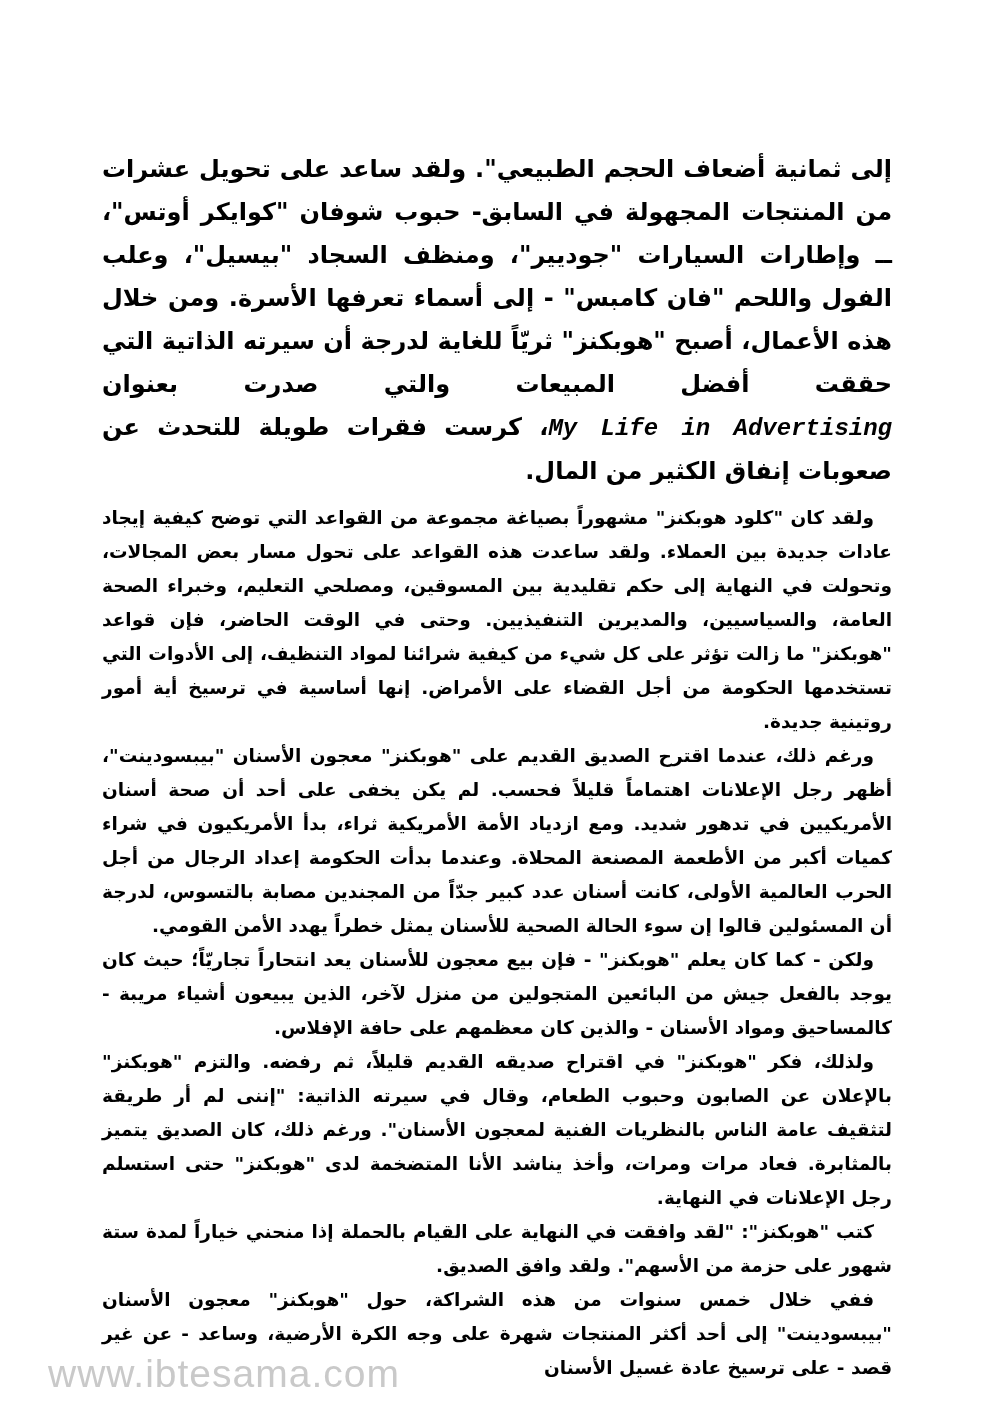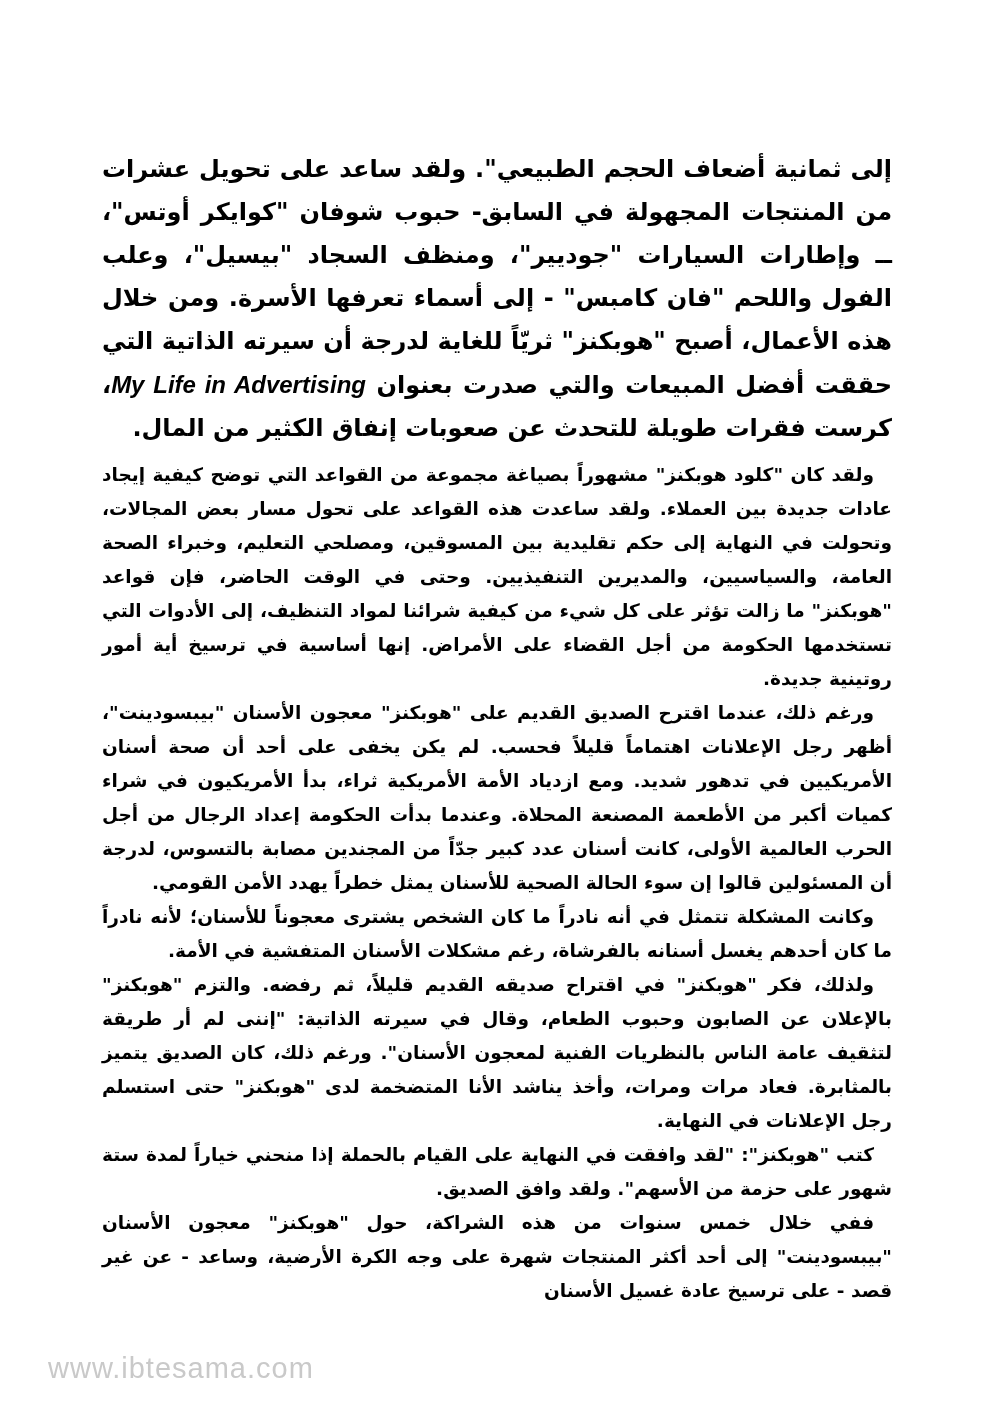--- a/index.html
+++ b/index.html
@@ -24,60 +24,60 @@
     direction: rtl;
     text-align: justify;
     font-weight: bold;
   }
   .intro {
     margin: 0 0 8px 0;
     font-size: 24px;
     line-height: 43px;
   }
   .en-title {
-    font-family: Liberation Sans, sans-serif;
+    font-family: Liberation Mono, monospace;
     font-style: italic;
     font-weight: bold;
     direction: ltr;
     unicode-bidi: embed;
     white-space: nowrap;
   }
   .body-par {
     margin: 0;
     font-size: 18.5px;
     line-height: 34px;
     text-indent: 18px;
   }
   .watermark {
     position: absolute;
     left: 48px;
     top: 1352px;
     direction: ltr;
     font-family: "Liberation Sans", sans-serif;
-    font-size: 29px;
+    font-size: 39px;
     font-weight: normal;
     color: #c9c9c9;
     letter-spacing: 1px;
     user-select: none;
   }
 </style>
 </head>
 <body>
 
 <div class="page">
   <div class="text-block">
 
     <p class="intro"><span>إلى ثمانية أضعاف الحجم الطبيعي". ولقد ساعد على تحويل عشرات من المنتجات المجهولة في السابق- حبوب شوفان "كوايكر أوتس"، ــ وإطارات السيارات "جوديير"، ومنظف السجاد "بيسيل"، وعلب الفول واللحم "فان كامبس" - إلى أسماء تعرفها الأسرة. ومن خلال هذه الأعمال، أصبح "هوبكنز" ثريّاً للغاية لدرجة أن سيرته الذاتية التي حققت أفضل المبيعات والتي صدرت بعنوان </span><span class="en-title">My Life in Advertising</span><span>، كرست فقرات طويلة للتحدث عن صعوبات إنفاق الكثير من المال.</span></p>
 
     <p class="body-par">ولقد كان "كلود هوبكنز" مشهوراً بصياغة مجموعة من القواعد التي توضح كيفية إيجاد عادات جديدة بين العملاء. ولقد ساعدت هذه القواعد على تحول مسار بعض المجالات، وتحولت في النهاية إلى حكم تقليدية بين المسوقين، ومصلحي التعليم، وخبراء الصحة العامة، والسياسيين، والمديرين التنفيذيين. وحتى في الوقت الحاضر، فإن قواعد "هوبكنز" ما زالت تؤثر على كل شيء من كيفية شرائنا لمواد التنظيف، إلى الأدوات التي تستخدمها الحكومة من أجل القضاء على الأمراض. إنها أساسية في ترسيخ أية أمور روتينية جديدة.</p>
 
     <p class="body-par">ورغم ذلك، عندما اقترح الصديق القديم على "هوبكنز" معجون الأسنان "بيبسودينت"، أظهر رجل الإعلانات اهتماماً قليلاً فحسب. لم يكن يخفى على أحد أن صحة أسنان الأمريكيين في تدهور شديد. ومع ازدياد الأمة الأمريكية ثراء، بدأ الأمريكيون في شراء كميات أكبر من الأطعمة المصنعة المحلاة. وعندما بدأت الحكومة إعداد الرجال من أجل الحرب العالمية الأولى، كانت أسنان عدد كبير جدّاً من المجندين مصابة بالتسوس، لدرجة أن المسئولين قالوا إن سوء الحالة الصحية للأسنان يمثل خطراً يهدد الأمن القومي.</p>
 
+    <p class="body-par">ولكن - كما كان يعلم "هوبكنز" - فإن بيع معجون للأسنان يعد انتحاراً تجاريّاً؛ حيث كان يوجد بالفعل جيش من البائعين المتجولين من منزل لآخر، الذين يبيعون أشياء مريبة - كالمساحيق ومواد الأسنان - والذين كان معظمهم على حافة الإفلاس.</p>
 
-    <p class="body-par">وكانت المشكلة تتمثل في أنه نادراً ما كان الشخص يشترى معجوناً للأسنان؛ لأنه نادراً ما كان أحدهم يغسل أسنانه بالفرشاة، رغم مشكلات الأسنان المتفشية في الأمة.</p>
 
     <p class="body-par">ولذلك، فكر "هوبكنز" في اقتراح صديقه القديم قليلاً، ثم رفضه. والتزم "هوبكنز" بالإعلان عن الصابون وحبوب الطعام، وقال في سيرته الذاتية: "إننى لم أر طريقة لتثقيف عامة الناس بالنظريات الفنية لمعجون الأسنان". ورغم ذلك، كان الصديق يتميز بالمثابرة. فعاد مرات ومرات، وأخذ يناشد الأنا المتضخمة لدى "هوبكنز" حتى استسلم رجل الإعلانات في النهاية.</p>
 
     <p class="body-par">كتب "هوبكنز": "لقد وافقت في النهاية على القيام بالحملة إذا منحني خياراً لمدة ستة شهور على حزمة من الأسهم". ولقد وافق الصديق.</p>
 
 
     <p class="body-par">ففي خلال خمس سنوات من هذه الشراكة، حول "هوبكنز" معجون الأسنان "بيبسودينت" إلى أحد أكثر المنتجات شهرة على وجه الكرة الأرضية، وساعد - عن غير قصد - على ترسيخ عادة غسيل الأسنان</p>
 
   </div>
 

